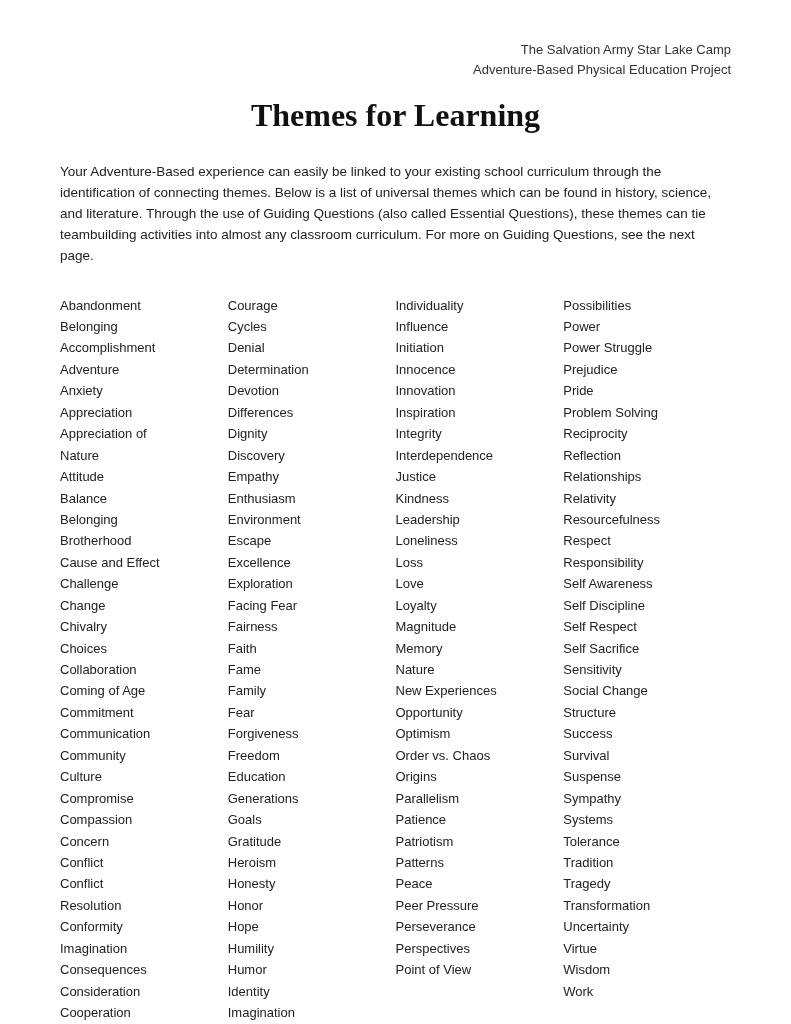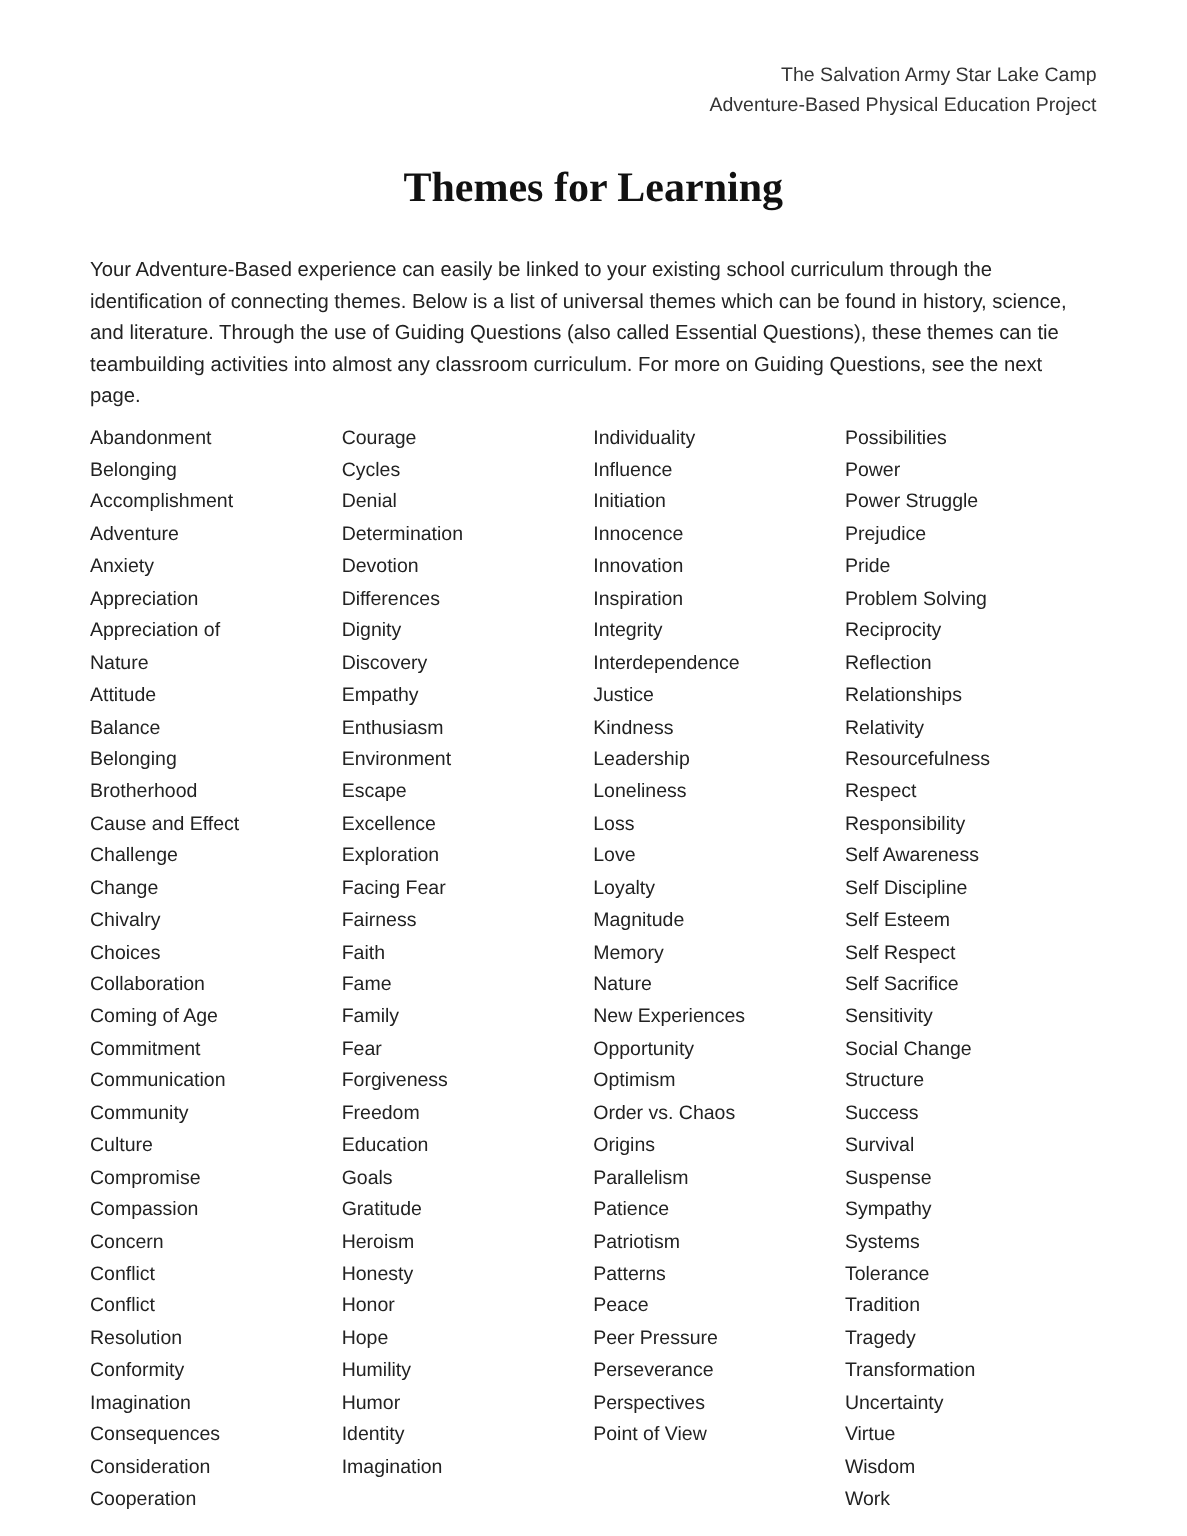--- a/index.html
+++ b/index.html
@@ -8,35 +8,35 @@
       font-family: Arial, Helvetica, sans-serif;
       color: #222;
       width: 791px;
       min-height: 1024px;
       padding: 40px 60px 40px 60px;
     }
     .header-right {
       text-align: right;
       font-size: 13px;
       line-height: 1.5;
-      margin-bottom: 31px;
+      margin-bottom: 18px;
       color: #333;
     }
     .page-title {
       text-align: center;
-      font-size: 28px;
+      font-size: 32px;
       font-weight: bold;
       font-family: 'Times New Roman', Times, serif;
       margin-bottom: 28px;
       color: #111;
     }
     .intro-text {
       font-size: 13.5px;
       line-height: 1.55;
-      margin-bottom: 6px;
+      margin-bottom: 28px;
       color: #222;
     }
     .themes-grid {
       display: grid;
       grid-template-columns: repeat(4, 1fr);
       gap: 0;
       margin-bottom: 40px;
     }
     .themes-column {
       display: flex;
@@ -115,20 +115,21 @@
       <div class="theme-item">Exploration</div>
       <div class="theme-item">Facing Fear</div>
       <div class="theme-item">Fairness</div>
       <div class="theme-item">Faith</div>
       <div class="theme-item">Fame</div>
       <div class="theme-item">Family</div>
       <div class="theme-item">Fear</div>
       <div class="theme-item">Forgiveness</div>
       <div class="theme-item">Freedom</div>
       <div class="theme-item">Education</div>
+      <div class="theme-item">Generations</div>
       <div class="theme-item">Goals</div>
       <div class="theme-item">Gratitude</div>
       <div class="theme-item">Heroism</div>
       <div class="theme-item">Honesty</div>
       <div class="theme-item">Honor</div>
       <div class="theme-item">Hope</div>
       <div class="theme-item">Humility</div>
       <div class="theme-item">Humor</div>
       <div class="theme-item">Identity</div>
       <div class="theme-item">Imagination</div>
@@ -176,21 +177,20 @@
       <div class="theme-item">Problem Solving</div>
       <div class="theme-item">Reciprocity</div>
       <div class="theme-item">Reflection</div>
       <div class="theme-item">Relationships</div>
       <div class="theme-item">Relativity</div>
       <div class="theme-item">Resourcefulness</div>
       <div class="theme-item">Respect</div>
       <div class="theme-item">Responsibility</div>
       <div class="theme-item">Self Awareness</div>
       <div class="theme-item">Self Discipline</div>
-      <div class="theme-item">Self Esteem</div>
       <div class="theme-item">Self Respect</div>
       <div class="theme-item">Self Sacrifice</div>
       <div class="theme-item">Sensitivity</div>
       <div class="theme-item">Social Change</div>
       <div class="theme-item">Structure</div>
       <div class="theme-item">Success</div>
       <div class="theme-item">Survival</div>
       <div class="theme-item">Suspense</div>
       <div class="theme-item">Sympathy</div>
       <div class="theme-item">Systems</div>

